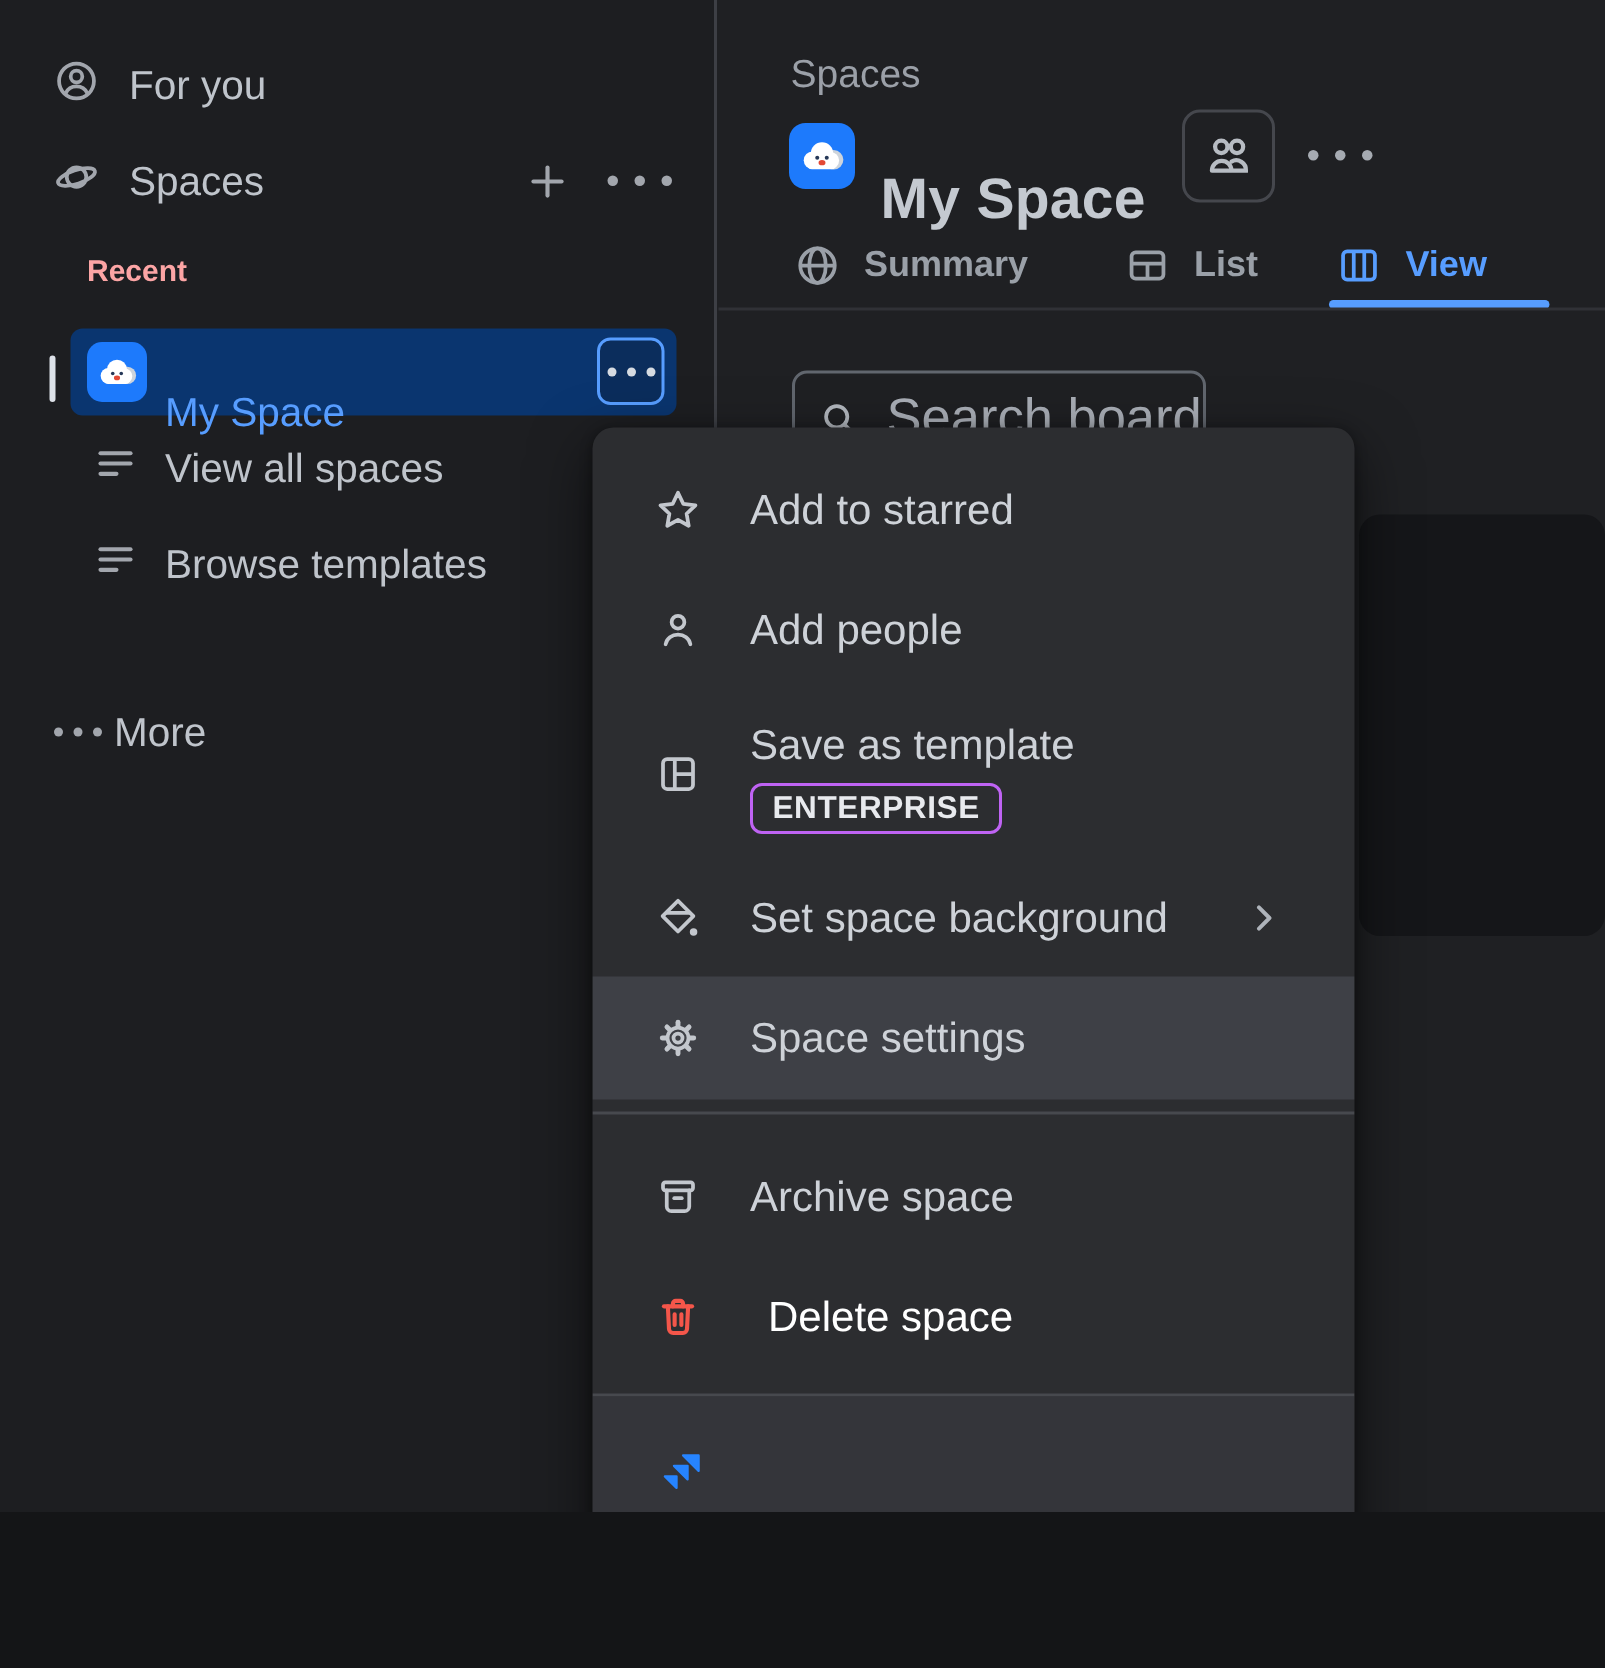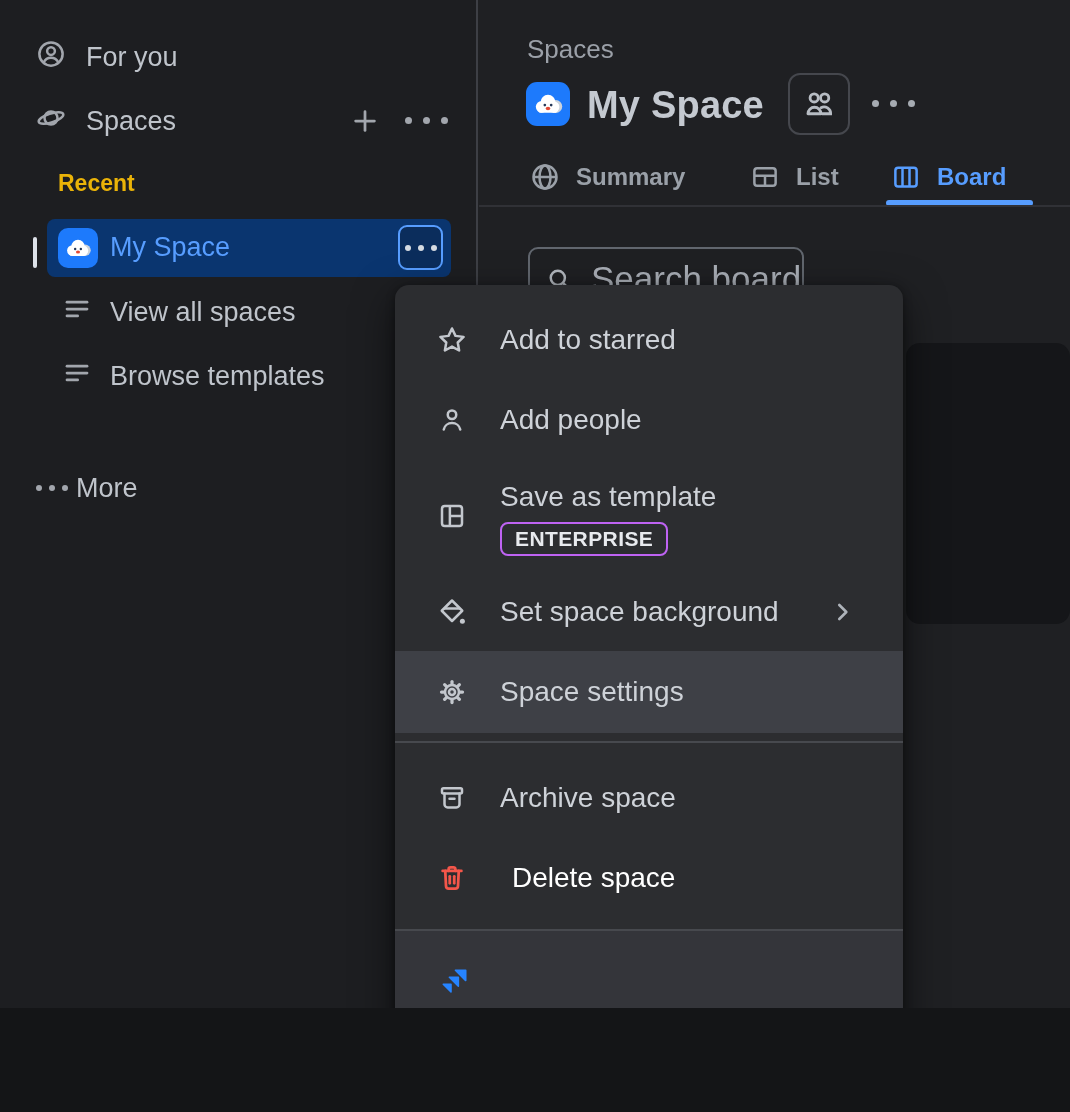--- a/index.html
+++ b/index.html
@@ -4,28 +4,28 @@
 <style>
   * { margin:0; padding:0; box-sizing:border-box; }
   html,body { background:#141517; }
   .page {
     position:relative; width:1070px; height:1008px; overflow:hidden;
     background:#1f2023; font-family:"Liberation Sans", sans-serif;
     -webkit-font-smoothing:antialiased;
   }
   .abs { position:absolute; }
   .row { display:flex; align-items:center; }
-  .nowrap { white-space:nowrap; }
+  .nowrap { white-space:nowrap;margin-top:28px; }
 
   
   .sidebar { left:0; top:0; width:478px; height:1112px; background:#1d1e21; border-right:2px solid #3d3f45; }
   .side-item { color:#bfc4cb; font-size:27px; font-weight:500; }
   .side-item .lbl { margin-left:20px; }
   .icon { color:#a2a6ad; flex:0 0 auto; }
-  .muted-head { color:#eab308; font-size:23px; font-weight:700; }
+  .muted-head { color:#fca5a5; font-size:20px; font-weight:700; }
 
   .sel-row { left:47px; top:219px; width:404px; height:58px; background:#0a356f; border-radius:8px; }
   .sel-indicator { left:33px; top:237px; width:4px; height:31px; border-radius:2px; background:#dde2e9; }
   .space-avatar { border-radius:10px; background:#1d7afc; display:flex; align-items:center; justify-content:center; }
   .sel-label { color:#579dff; font-size:27px; font-weight:500; }
   .sel-dots-btn { left:351px; top:6px; width:45px; height:45px; border:2px solid #579dff; border-radius:9px;
                   background:#0b2d5c; display:flex; align-items:center; justify-content:center; color:#d6dbe2; }
 
   
   .breadcrumb { color:#9ba0a8; font-size:26px; font-weight:500; }
@@ -216,21 +216,21 @@
   </div>
 
   <div class="abs tab active" style="left:891px; top:160px; height:34px;">
     <span style="display:flex;">
       <svg width="30" height="30" viewBox="0 0 24 24" fill="none" stroke="currentColor" stroke-width="2">
         <rect x="3.5" y="4.5" width="17" height="15" rx="2.2"></rect>
         <path d="M9.2 4.5 V19.5"></path>
           <path d="M14.8 4.5 V19.5"></path>
       </svg>
     </span>
-    <span>Board</span>
+    <span>View</span>
   </div>
 
   <div class="abs tab-underline" style="left:886px; top:200px; width:147px;"></div>
   <div class="abs tab-divider" style="left:479px; top:205px; width:591px;"></div>
 
   <div class="abs search-box">
     <span class="icon" style="color:#b2b7be; display:flex;">
       <svg width="27" height="27" viewBox="0 0 24 24" fill="none" stroke="currentColor" stroke-width="2.2" stroke-linecap="round">
         <circle cx="10.5" cy="10.5" r="6.3"></circle>
         <path d="M15.3 15.3 L20 20"></path>

